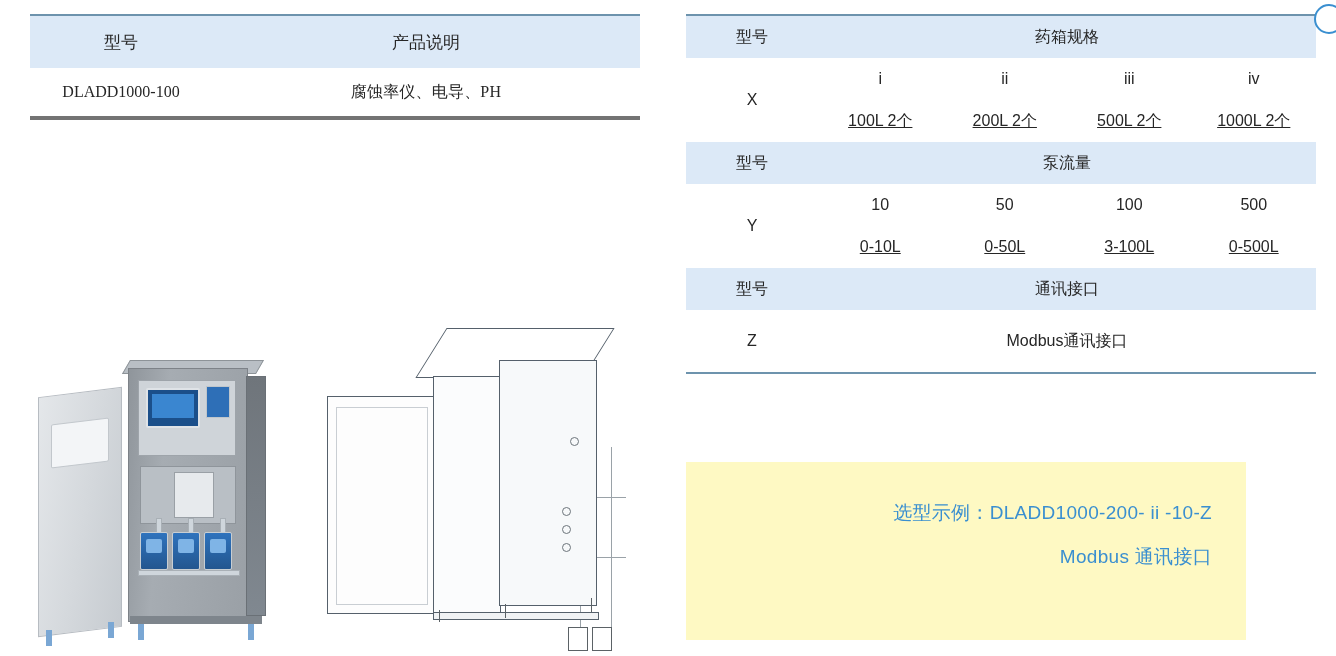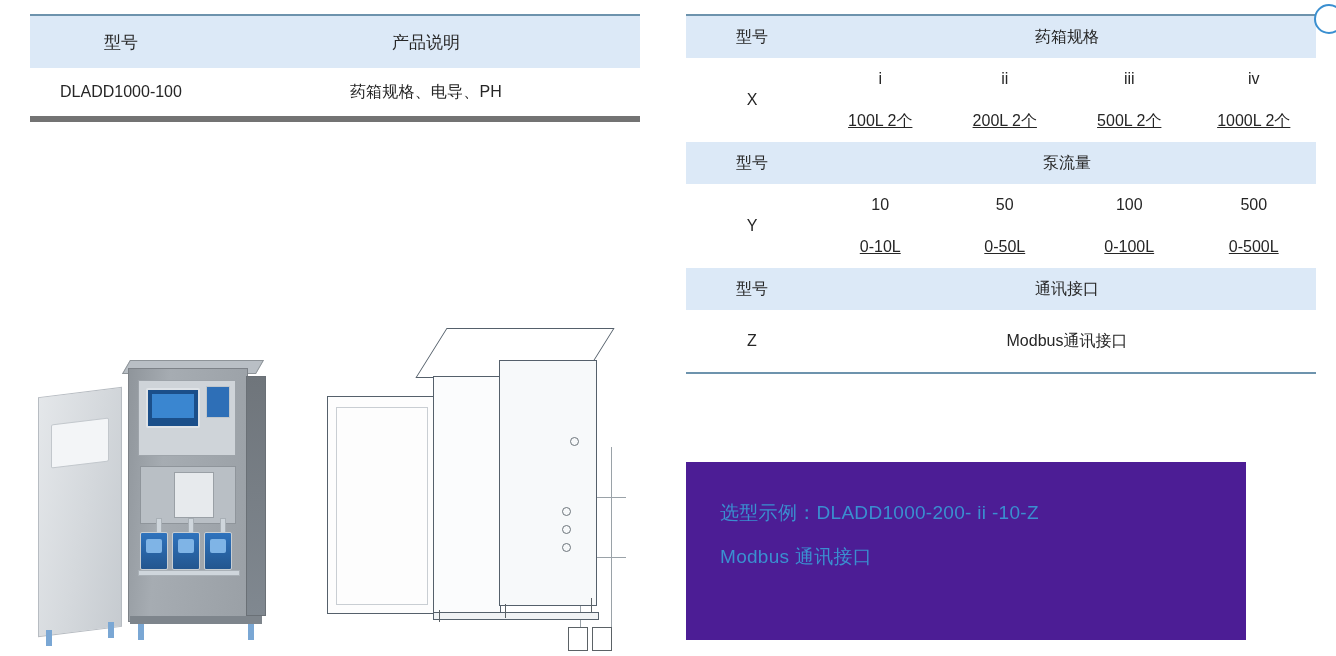--- a/index.html
+++ b/index.html
@@ -43,21 +43,22 @@
     height: 52px;
     font-size: 17px;
   }
   table.product-table .row-alt td {
     background: #e9f2fb;
   }
   table.product-table thead tr {
     border-top: 2px solid #6d93ad;
   }
   table.product-table tbody tr:last-child {
-    border-bottom: 6px solid #737373;
+    border-bottom: 4px solid #737373;
+    font-family: Liberation Serif, serif;
   }
   .col-model { width: 182px; }
   .cell-desc { letter-spacing: 0.2px; }
 
   
   .image-area {
     position: absolute;
     left: 20px;
     top: 320px;
     width: 620px;
@@ -339,21 +340,22 @@
     margin-top: 0;
   }
 
   
   .example-box {
     position: absolute;
     left: 686px;
     top: 462px;
     width: 560px;
     height: 178px;
-    background: #4c1d95;
+    background: #fef9c3;
+    text-align: right;
   }
   .example-inner {
     padding: 32px 34px 0 34px;
   }
   .ex-line {
     font-size: 19px;
     color: #3a8fd0;
     line-height: 38px;
     letter-spacing: 0.3px;
   }
@@ -377,21 +379,21 @@
   <table class="product-table">
     <thead>
       <tr>
         <th class="col-model">型号</th>
         <th>产品说明</th>
       </tr>
     </thead>
     <tbody>
       <tr>
         <td class="col-model">DLADD1000-100</td>
-        <td class="cell-desc">药箱规格、电导、PH</td>
+        <td class="cell-desc">腐蚀率仪、电导、PH</td>
       </tr>
     </tbody>
   </table>
 </div>
 
 <div class="image-area">
 
   <div>
     <div class="cab1-door">
       <div class="cab1-door-window"></div>
@@ -474,21 +476,21 @@
       <tr>
         <td class="model-cell" rowspan="2">Y</td>
         <td>10</td>
         <td>50</td>
         <td>100</td>
         <td>500</td>
       </tr>
       <tr class="sub-row">
         <td>0-10L</td>
         <td>0-50L</td>
-        <td>0-100L</td>
+        <td>3-100L</td>
         <td>0-500L</td>
       </tr>
 
       <tr class="hdr">
         <td class="model-cell">型号</td>
         <td colspan="4">通讯接口</td>
       </tr>
       <tr style="height:62px">
         <td class="model-cell">Z</td>
         <td colspan="4">Modbus通讯接口</td>

